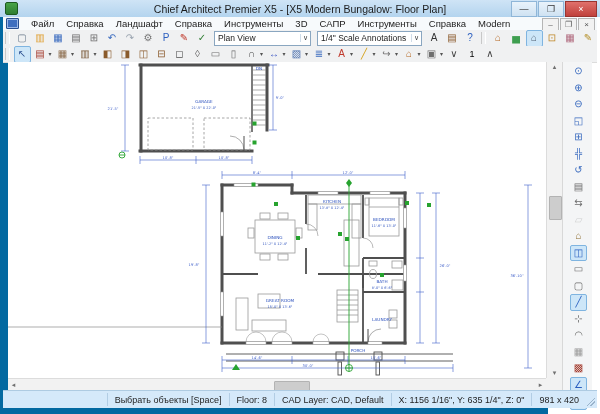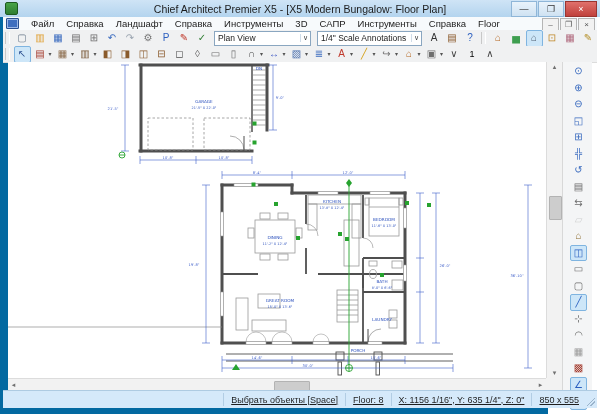--- a/index.html
+++ b/index.html
@@ -37,21 +37,21 @@
   .sb-arrow{width:11px;height:10px;display:flex;align-items:center;justify-content:center;font-size:7px;color:#707070;flex:none;}
   .vthumb{position:absolute;left:2px;top:134px;width:11px;height:22px;background:#cdcdcd;border:1px solid #b3b3b3;border-radius:1px;}
   .hthumb{position:absolute;left:255px;top:2px;width:34px;height:8px;background:#cdcdcd;border:1px solid #b3b3b3;border-radius:1px;}
   .vscroll .sb-arrow.up{position:absolute;top:0;left:2px;}
   .vscroll .sb-arrow.down{position:absolute;bottom:0;left:2px;}
   
   .right-toolbar{position:absolute;left:562px;top:62px;width:30px;height:328px;background:#f4f5f6;border-left:1px solid #d8d8d8;display:flex;flex-direction:column;align-items:flex-end;padding-top:1px;box-sizing:border-box;}
   .right-toolbar .tb-btn{margin:0 5px 0 0;height:14.5px;}
   
   .statusbar{position:absolute;left:3px;top:390px;width:594px;height:17px;background:#d5e9fa;border-top:1px solid #aecbe2;display:flex;align-items:center;font-size:9px;color:#1f1f1f;}
-  .status-seg{padding:0 7px;border-left:1px solid #b2cde4;white-space:nowrap;height:13px;display:flex;align-items:center;text-decoration:underline;}
+  .status-seg{padding:0 7px;border-left:1px solid #b2cde4;white-space:nowrap;height:13px;display:flex;align-items:center;}
   .status-spacer{flex:1;border:none;}
   .resize-grip{width:9px;height:9px;margin:4px 2px 0 0;background:
     linear-gradient(135deg,transparent 50%,#9ab4cc 50%,#9ab4cc 57%,transparent 57%,transparent 72%,#9ab4cc 72%,#9ab4cc 79%,transparent 79%);}
   svg text{font-family:"DejaVu Sans",sans-serif;}
 </style>
 </head>
 <body>
 
 <div id="frame">
 
@@ -76,21 +76,21 @@
     <div id="menu-items" style="display:flex;">
         <div class="menu-item">Файл</div>
         <div class="menu-item">Справка</div>
         <div class="menu-item">Ландшафт</div>
         <div class="menu-item">Справка</div>
         <div class="menu-item">Инструменты</div>
         <div class="menu-item">3D</div>
         <div class="menu-item">САПР</div>
         <div class="menu-item">Инструменты</div>
         <div class="menu-item">Справка</div>
-        <div class="menu-item">Floor</div>
+        <div class="menu-item">Modern</div>
       </div>
     <div class="mdi-controls">
       <div class="mdi-btn">
           <span>–</span>
         </div>
       <div class="mdi-btn">
           <span>❐</span>
         </div>
       <div class="mdi-btn">
           <span>×</span>
@@ -574,18 +574,19 @@
       </div>
       <div class="tb-btn selected">
         <span style="color: rgb(192, 57, 43);">☀</span>
       </div>
     </div>
 
   <div class="statusbar">
     <div class="status-seg status-spacer"></div>
     <div class="status-seg">Выбрать объекты [Space]</div>
     <div class="status-seg">Floor: 8</div>
+    <div class="status-seg">CAD Layer: CAD,  Default</div>
     <div class="status-seg">X: 1156 1/16", Y: 635 1/4", Z: 0"</div>
-    <div class="status-seg">850 x 555</div>
+    <div class="status-seg">981 x 420</div>
     <div class="resize-grip"></div>
   </div>
 
 </div>
 
 </body></html>

